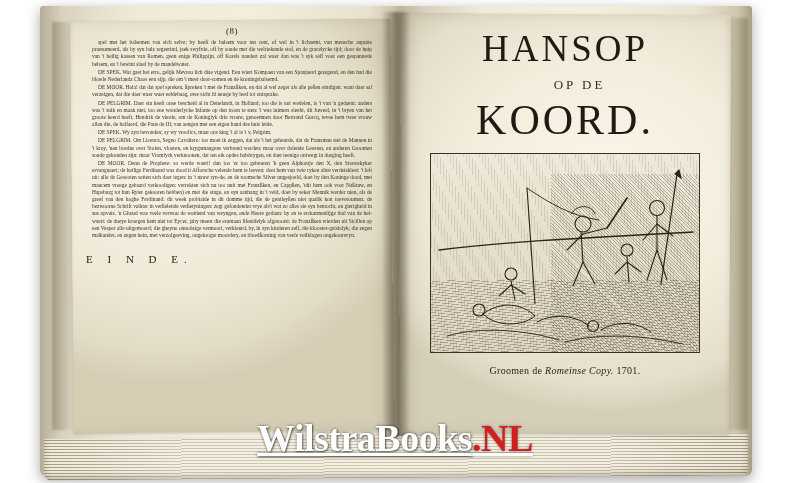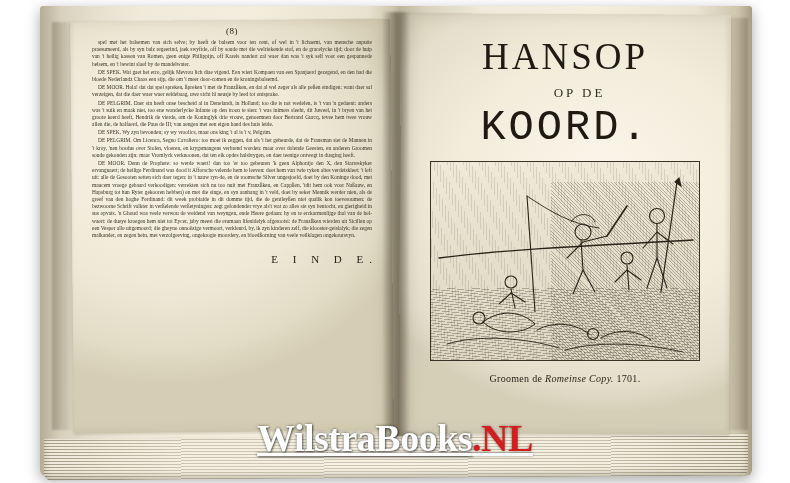--- a/index.html
+++ b/index.html
@@ -117,56 +117,55 @@
     color: #3a3124;
     padding: 0 6px;
   }
   .body-col p {
     margin: 0 0 1px 0;
     text-indent: 6px;
   }
   .ital { font-style: italic; }
   .einde {
     margin-top: 14px;
-    text-align: right;
+    text-align: left;
     font-size: 11px;
     letter-spacing: 6px;
     color: #2b2418;
   }
 
   
   .right-content {
     position: absolute;
     left: 404px; top: 20px;
     width: 322px; height: 408px;
     color: #241e14;
     text-align: center;
   }
   .title-main {
     font-family: "Liberation Serif", serif;
     font-size: 37px;
     letter-spacing: 3px;
-    margin-top: 18px;
+    margin-top: 10px;
     line-height: 1;
     color: #1f1a12;
   }
   .title-sub {
     font-size: 13px;
     letter-spacing: 3px;
     margin-top: 10px;
     color: #332b1e;
     margin-left: 29px;
   }
   .title-main2 {
     font-size: 42px;
     letter-spacing: 3px;
     margin-top: 6px;
     line-height: 1;
     color: #1f1a12;
-    font-family: Liberation Mono, monospace;
   }
 
   
   .plate {
     position: relative;
     margin: 12px auto 0 auto;
     width: 268px; height: 198px;
     border: 1px solid #3a3224;
     background:
       linear-gradient(180deg, #efe9d9 0%, #e6dfcb 45%, #dfd7c2 100%);

